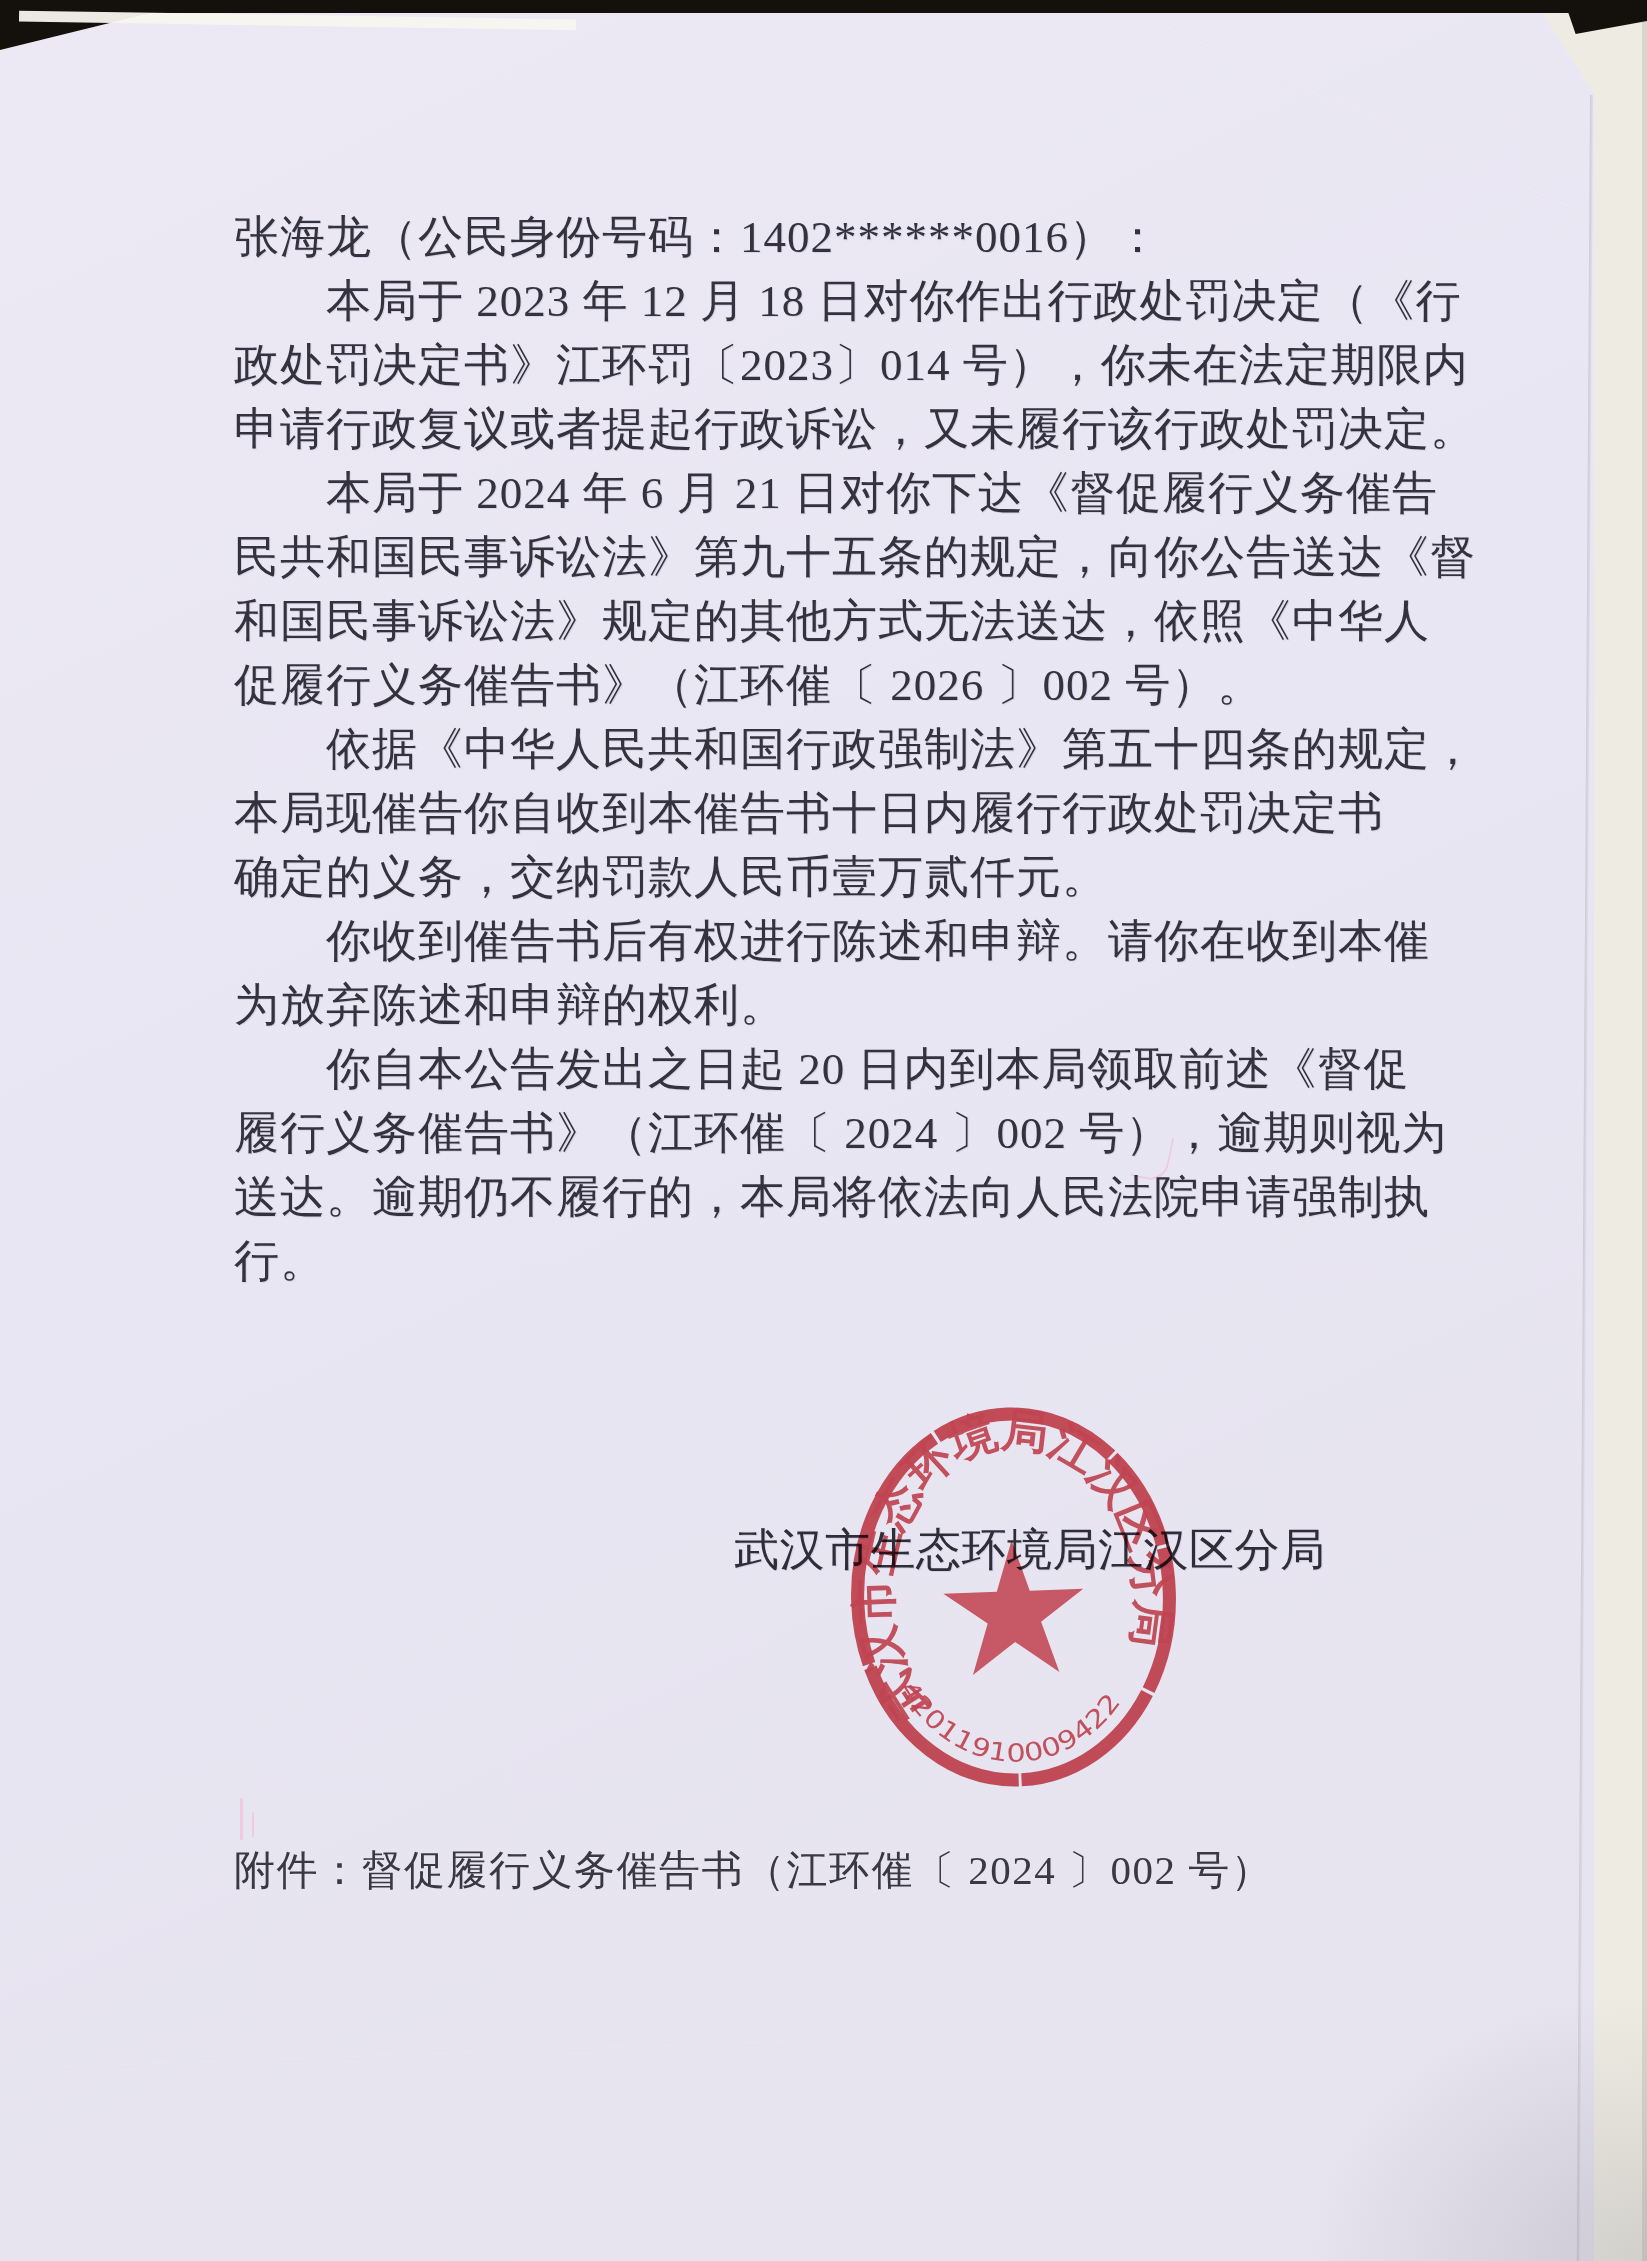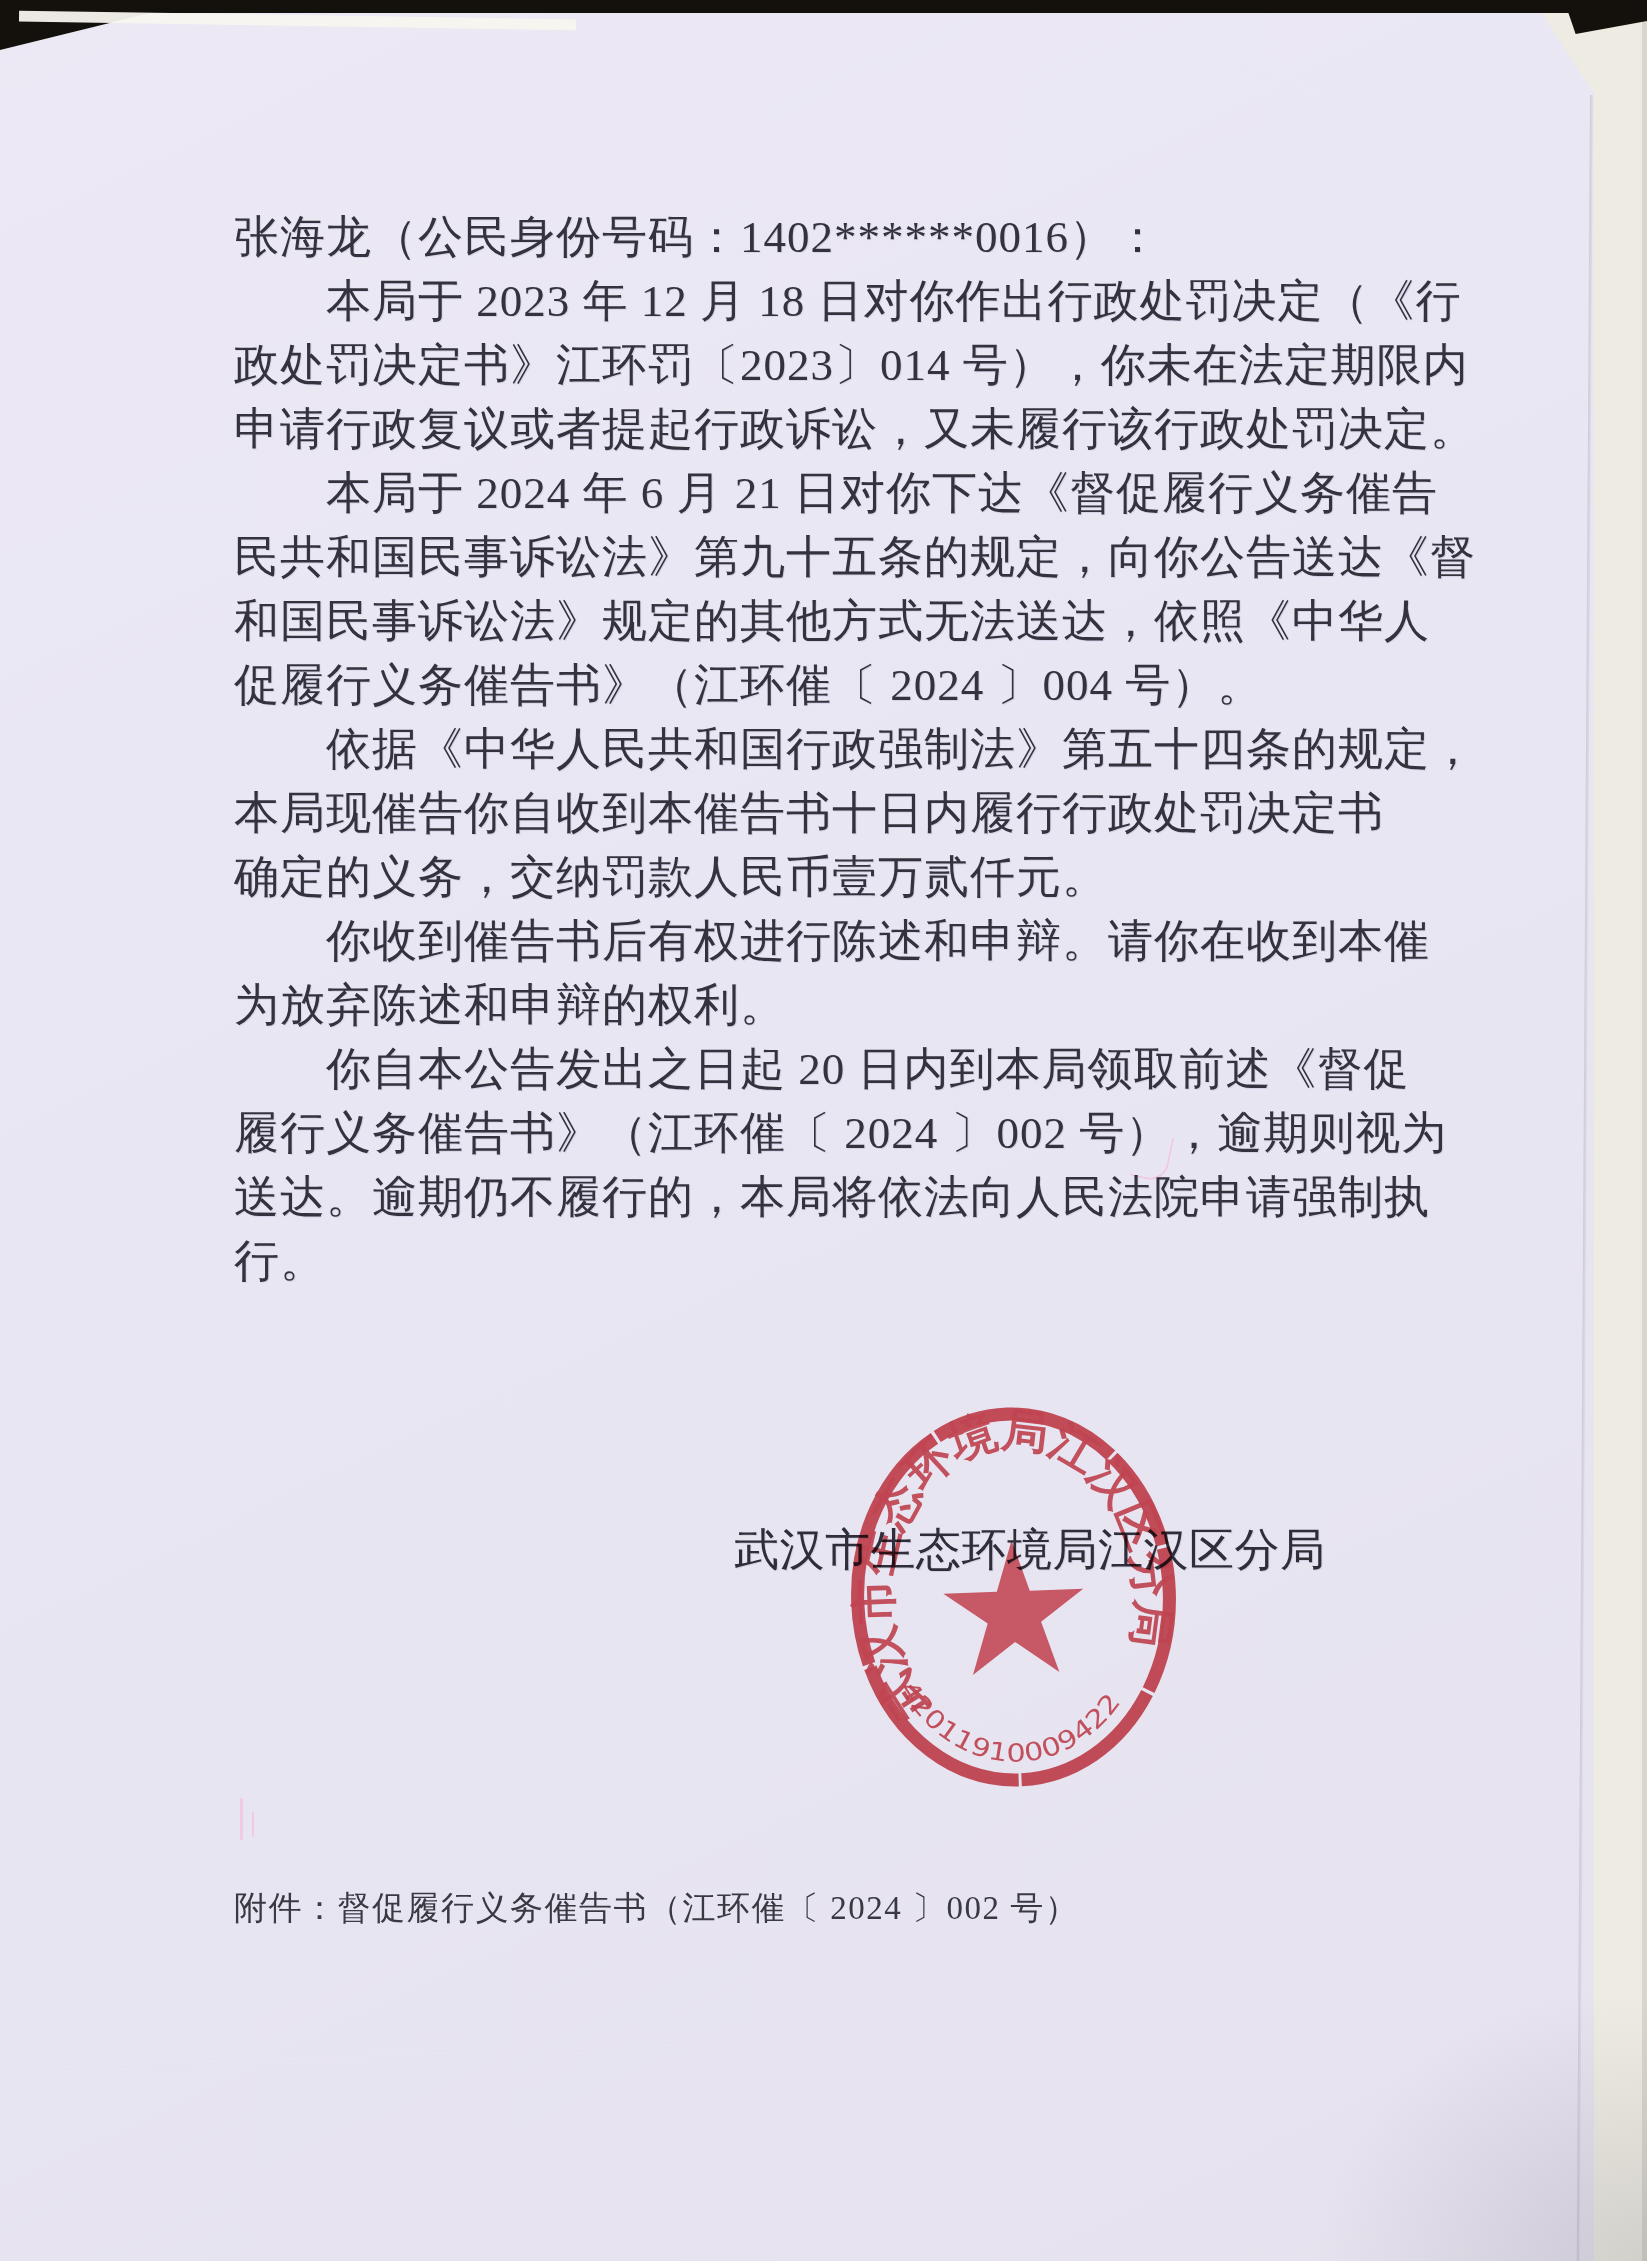--- a/index.html
+++ b/index.html
@@ -40,22 +40,22 @@
     position:absolute;left:234px;top:205px;width:1187px;
     font-size:45px;line-height:64px;letter-spacing:1px;color:#34333d;
     text-shadow:1px 1px 0 rgba(90,90,160,.14);
   }
   .line{height:64px;white-space:nowrap;}
   .ind{padding-left:92px;font-family:Liberation Serif, serif;}
   .sig-line{position:absolute;left:734px;top:1526px;font-size:45px;line-height:48px;
     letter-spacing:0.5px;color:#2f2e38;white-space:nowrap;text-shadow:1px 1px 0 rgba(90,90,160,.14);}
   .date-line{position:absolute;left:873px;top:1592px;font-size:45px;line-height:48px;
     letter-spacing:0.5px;color:#2f2e38;white-space:nowrap;text-shadow:1px 1px 0 rgba(90,90,160,.14);}
-  .attachment-line{position:absolute;left:234px;top:1851px;font-size:33px;line-height:39px;
-    letter-spacing:1.5px;color:#3a3942;white-space:nowrap;margin-top:38px;}
+  .attachment-line{position:absolute;left:234px;top:1851px;font-size:41px;line-height:39px;
+    letter-spacing:1.5px;color:#3a3942;white-space:nowrap;}
   
   .seal{position:absolute;left:815px;top:1384px;width:397px;height:426px;
     mix-blend-mode:multiply;opacity:.93;transform:rotate(-2deg);}
 </style>
 </head>
 <body>
 
 <div class="right-strip-shade"></div>
 
 <div class="paper">
@@ -66,21 +66,21 @@
   <div class="pink-streak" style="left:252px;top:1812px;width:2.4px;height:25px;"></div>
 
   <div class="doc-body">
     <div class="line">张海龙（公民身份号码：1402******0016）：</div>
     <div class="line ind">本局于 2023 年 12 月 18 日对你作出行政处罚决定（《行</div>
     <div class="line">政处罚决定书》江环罚〔2023〕014 号），你未在法定期限内</div>
     <div class="line">申请行政复议或者提起行政诉讼，又未履行该行政处罚决定。</div>
     <div class="line ind">本局于 2024 年 6 月 21 日对你下达《督促履行义务催告</div>
     <div class="line">民共和国民事诉讼法》第九十五条的规定，向你公告送达《督</div>
     <div class="line">和国民事诉讼法》规定的其他方式无法送达，依照《中华人</div>
-    <div class="line">促履行义务催告书》（江环催〔 2024 〕004 号）。</div>
+    <div class="line">促履行义务催告书》（江环催〔 2026 〕002 号）。</div>
     <div class="line ind">依据《中华人民共和国行政强制法》第五十四条的规定，</div>
     <div class="line">本局现催告你自收到本催告书十日内履行行政处罚决定书</div>
     <div class="line">确定的义务，交纳罚款人民币壹万贰仟元。</div>
     <div class="line ind">你收到催告书后有权进行陈述和申辩。请你在收到本催</div>
     <div class="line">为放弃陈述和申辩的权利。</div>
     <div class="line ind">你自本公告发出之日起 20 日内到本局领取前述《督促</div>
     <div class="line">履行义务催告书》（江环催〔 2024 〕002 号），逾期则视为</div>
     <div class="line">送达。逾期仍不履行的，本局将依法向人民法院申请强制执</div>
     <div class="line">行。</div>
   </div>

